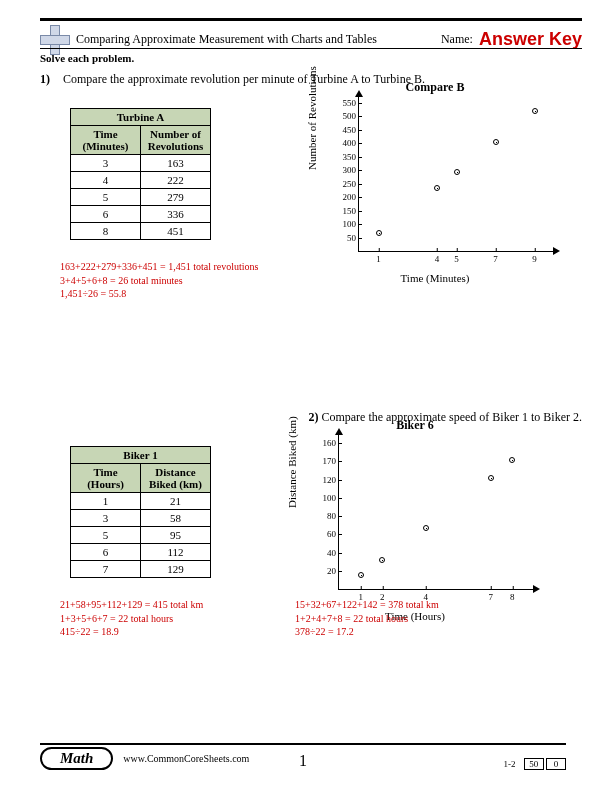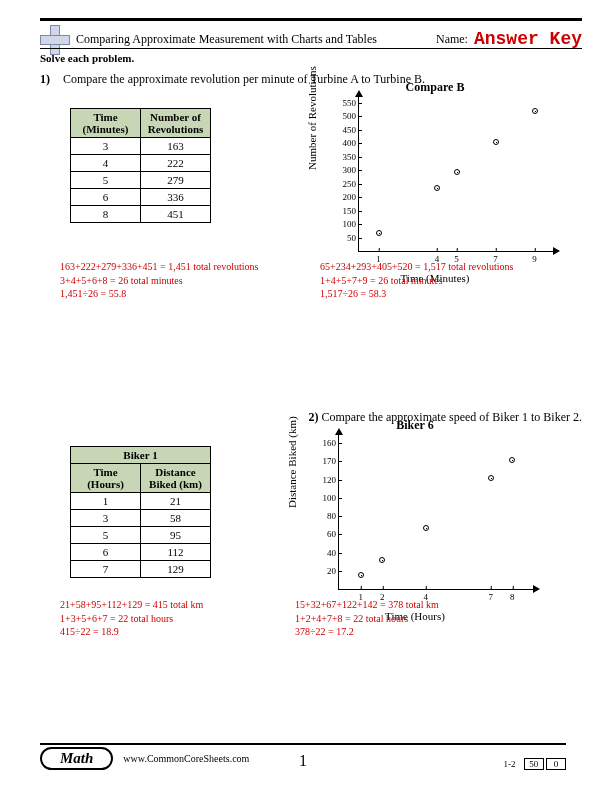--- a/index.html
+++ b/index.html
@@ -6,21 +6,21 @@
   body { width: 612px; height: 792px; font-family: "Times New Roman", serif; font-size: 12px; background: #fff; position: relative; color: #000; }
   .page { position: relative; width: 100%; height: 100%; padding: 0; }
   .top-rule { position: absolute; top: 18px; left: 40px; right: 30px; height: 3px; background: #000; }
   .header { position: absolute; top: 25px; left: 40px; right: 30px; display: flex; align-items: center; }
   .logo { width: 28px; height: 28px; position: relative; margin-right: 8px; }
   .logo::before, .logo::after { content: ""; position: absolute; background: #d0d8e8; border: 1px solid #7a8aa8; }
   .logo::before { left: 10px; top: 0; width: 8px; height: 28px; }
   .logo::after  { left: 0; top: 10px; width: 28px; height: 8px; }
   .title { font-size: 12px; flex: 1; }
   .name-label { font-size: 12px; margin: 0 6px; }
-  .answer-key { font-family: Liberation Mono, monospace; font-size: 18px; font-weight: bold; color: #c00; text-align: right; }
+  .answer-key { font-family: Liberation Sans, sans-serif; font-size: 18px; font-weight: bold; color: #c00; text-align: right; }
   .header-rule { position: absolute; top: 48px; left: 40px; right: 30px; border-top: 1px solid #000; }
   .instruction { position: absolute; top: 52px; left: 40px; font-weight: bold; font-size: 11px; }
 
   .problem { position: absolute; left: 40px; right: 30px; }
   .p1 { top: 72px; }
   .p2 { top: 410px; text-align: right; }
   .pnum { font-weight: bold; display: inline-block; width: 20px; vertical-align: top; }
   .ptext { display: inline; }
 
   .tbl { border-collapse: collapse; position: absolute; }
@@ -78,20 +78,23 @@
   <div class="header-rule"></div>
   <div class="instruction">Solve each problem.</div>
 
   <div class="problem p1">
     <span class="pnum">1)</span>
     <span class="ptext">Compare the approximate revolution per minute of Turbine A to Turbine B.</span>
   </div>
 
   <table class="tbl t1">
     <tbody>
+        <tr>
+          <th class="tt" colspan="2">Turbine A</th>
+        </tr>
     <tr>
       <th class="hd hd-cell">Time (Minutes)</th>
       <th class="hd hd-cell">Number of Revolutions</th>
     </tr>
     <tr>
           <td>3</td>
           <td>163</td>
         </tr>
     <tr>
           <td>4</td>
@@ -141,25 +144,20 @@
         <div class="pt" style="left: 90%; bottom: 90.4348%;"></div>
       </div>
     <div class="xlabel">Time (Minutes)</div>
   </div>
 
   <div class="calc c1a">
     <div>163+222+279+336+451 = 1,451 total revolutions</div>
     <div>3+4+5+6+8 = 26 total minutes</div>
     <div>1,451÷26 = 55.8</div>
   </div>
-  <div class="calc c1b">
-    <div>65+234+293+405+520 = 1,517 total revolutions</div>
-    <div>1+4+5+7+9 = 26 total minutes</div>
-    <div>1,517÷26 = 58.3</div>
-  </div>
 
   <div class="problem p2">
     <span class="pnum">2)</span>
     <span class="ptext">Compare the approximate speed of Biker 1 to Biker 2.</span>
   </div>
 
   <table class="tbl t2">
     <tbody>
         <tr>
           <th class="tt" colspan="2">Biker 1</th>

